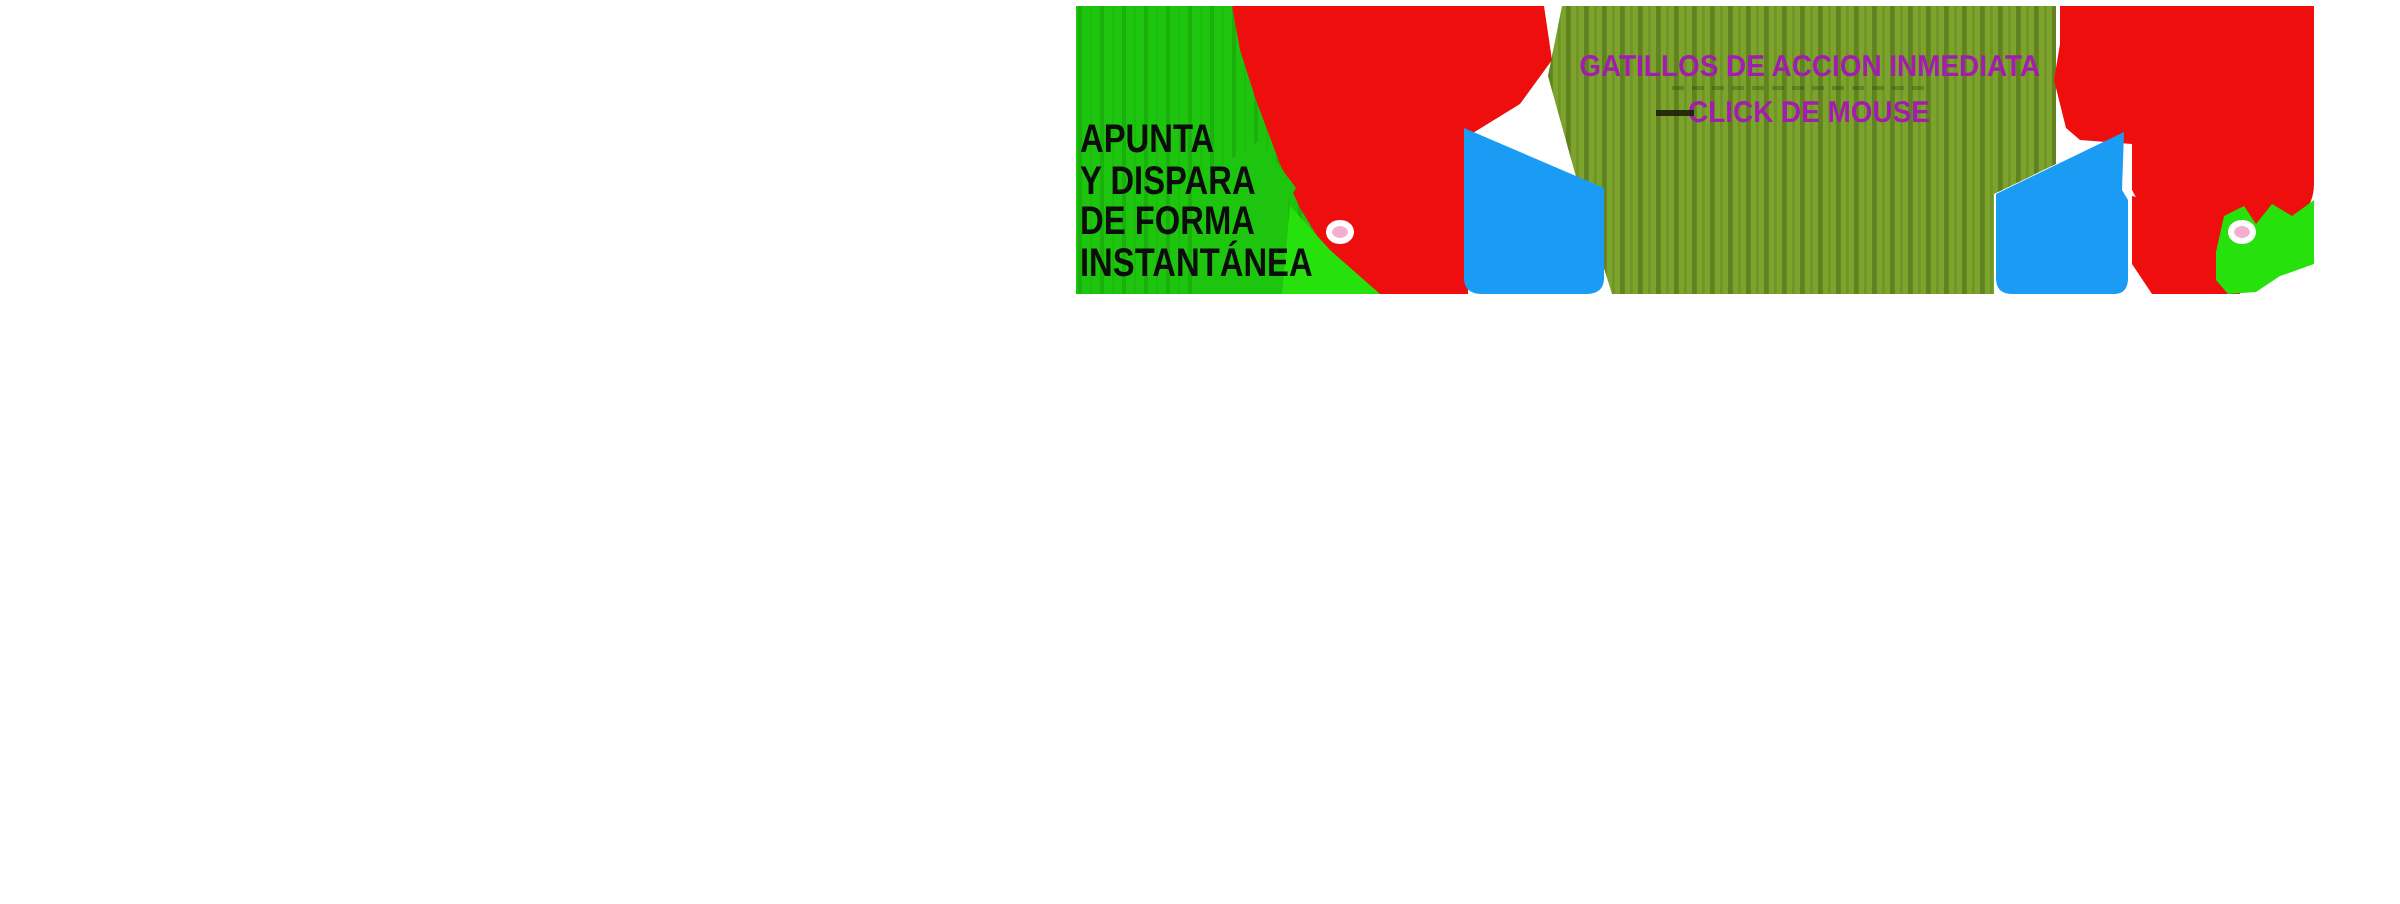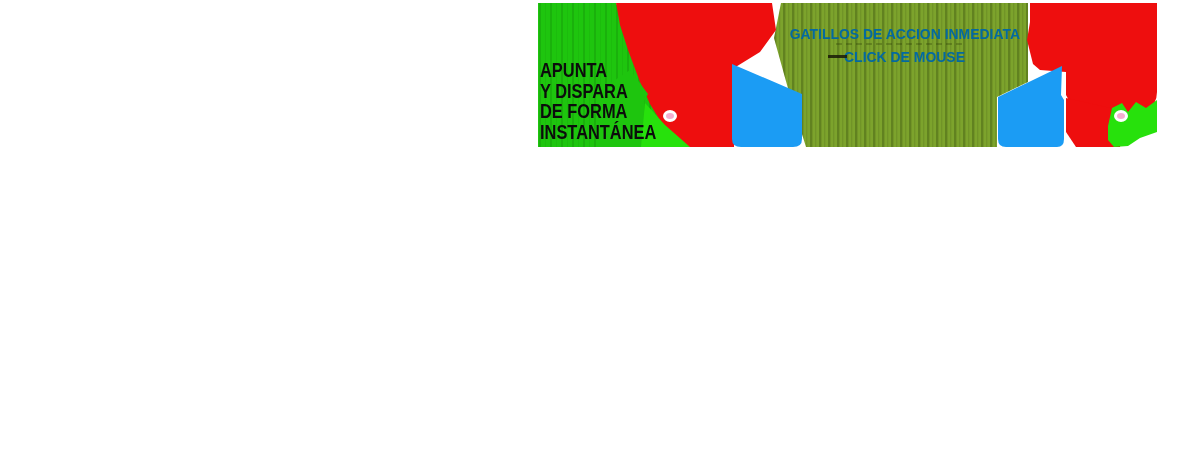--- a/index.html
+++ b/index.html
@@ -12,21 +12,21 @@
   .stage{position:absolute;left:0;top:0;width:1200px;height:452px;}
   svg.graphic{position:absolute;left:0;top:0;}
   .tagline{
     position:absolute;left:540px;top:60px;
     color:#0c0c0c;font-weight:700;font-size:20px;line-height:20.5px;
     letter-spacing:0px;white-space:nowrap;
     transform:scaleX(0.82);transform-origin:left top;
   }
   .feature{
     position:absolute;left:781px;top:0;width:247px;height:147px;
-    color:#0369a1;font-weight:700;font-size:15px;line-height:15px;
+    color:#a21caf;font-weight:700;font-size:15px;line-height:15px;
     text-align:center;
   }
   .feature .l1{position:absolute;left:0;right:0;top:26px;transform:scaleX(0.93);transform-origin:center top;white-space:nowrap;}
   .feature .l2{position:absolute;left:0;right:0;top:49px;transform:scaleX(0.93);transform-origin:center top;white-space:nowrap;}
   .ghost-underline{
     position:absolute;left:836px;top:43px;width:130px;height:2px;opacity:.28;
     background:repeating-linear-gradient(90deg,#223300 0 6px,transparent 6px 10px);
   }
   .dash-artifact{
     position:absolute;left:828px;top:55px;width:19px;height:2.5px;

